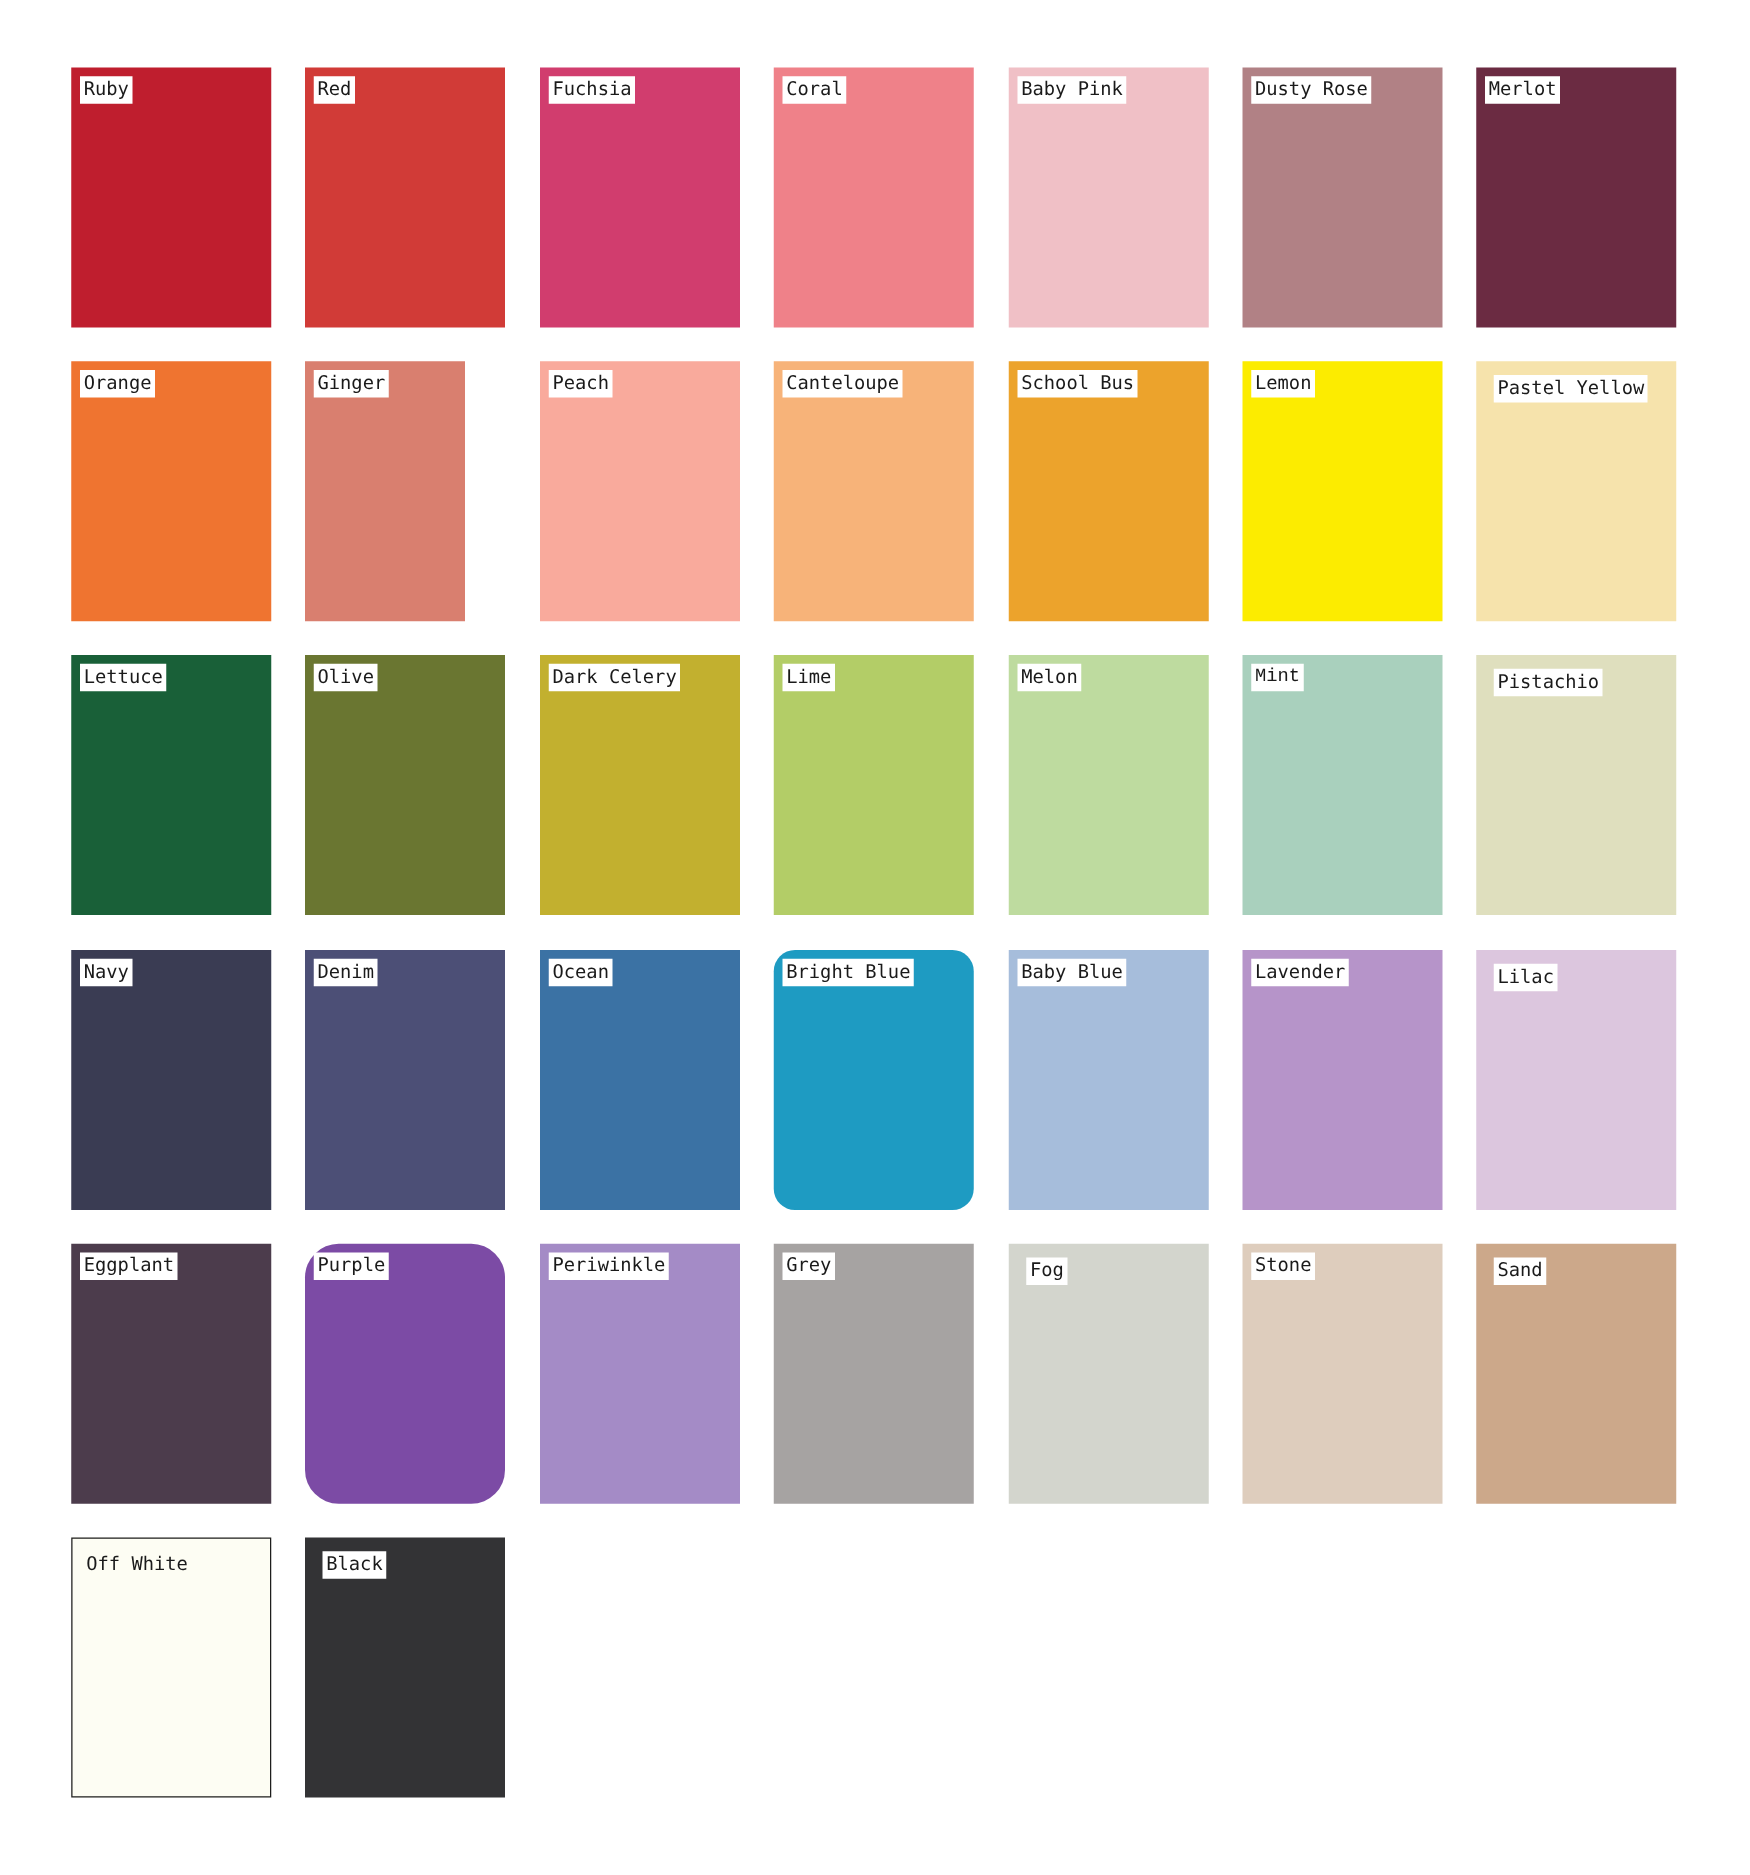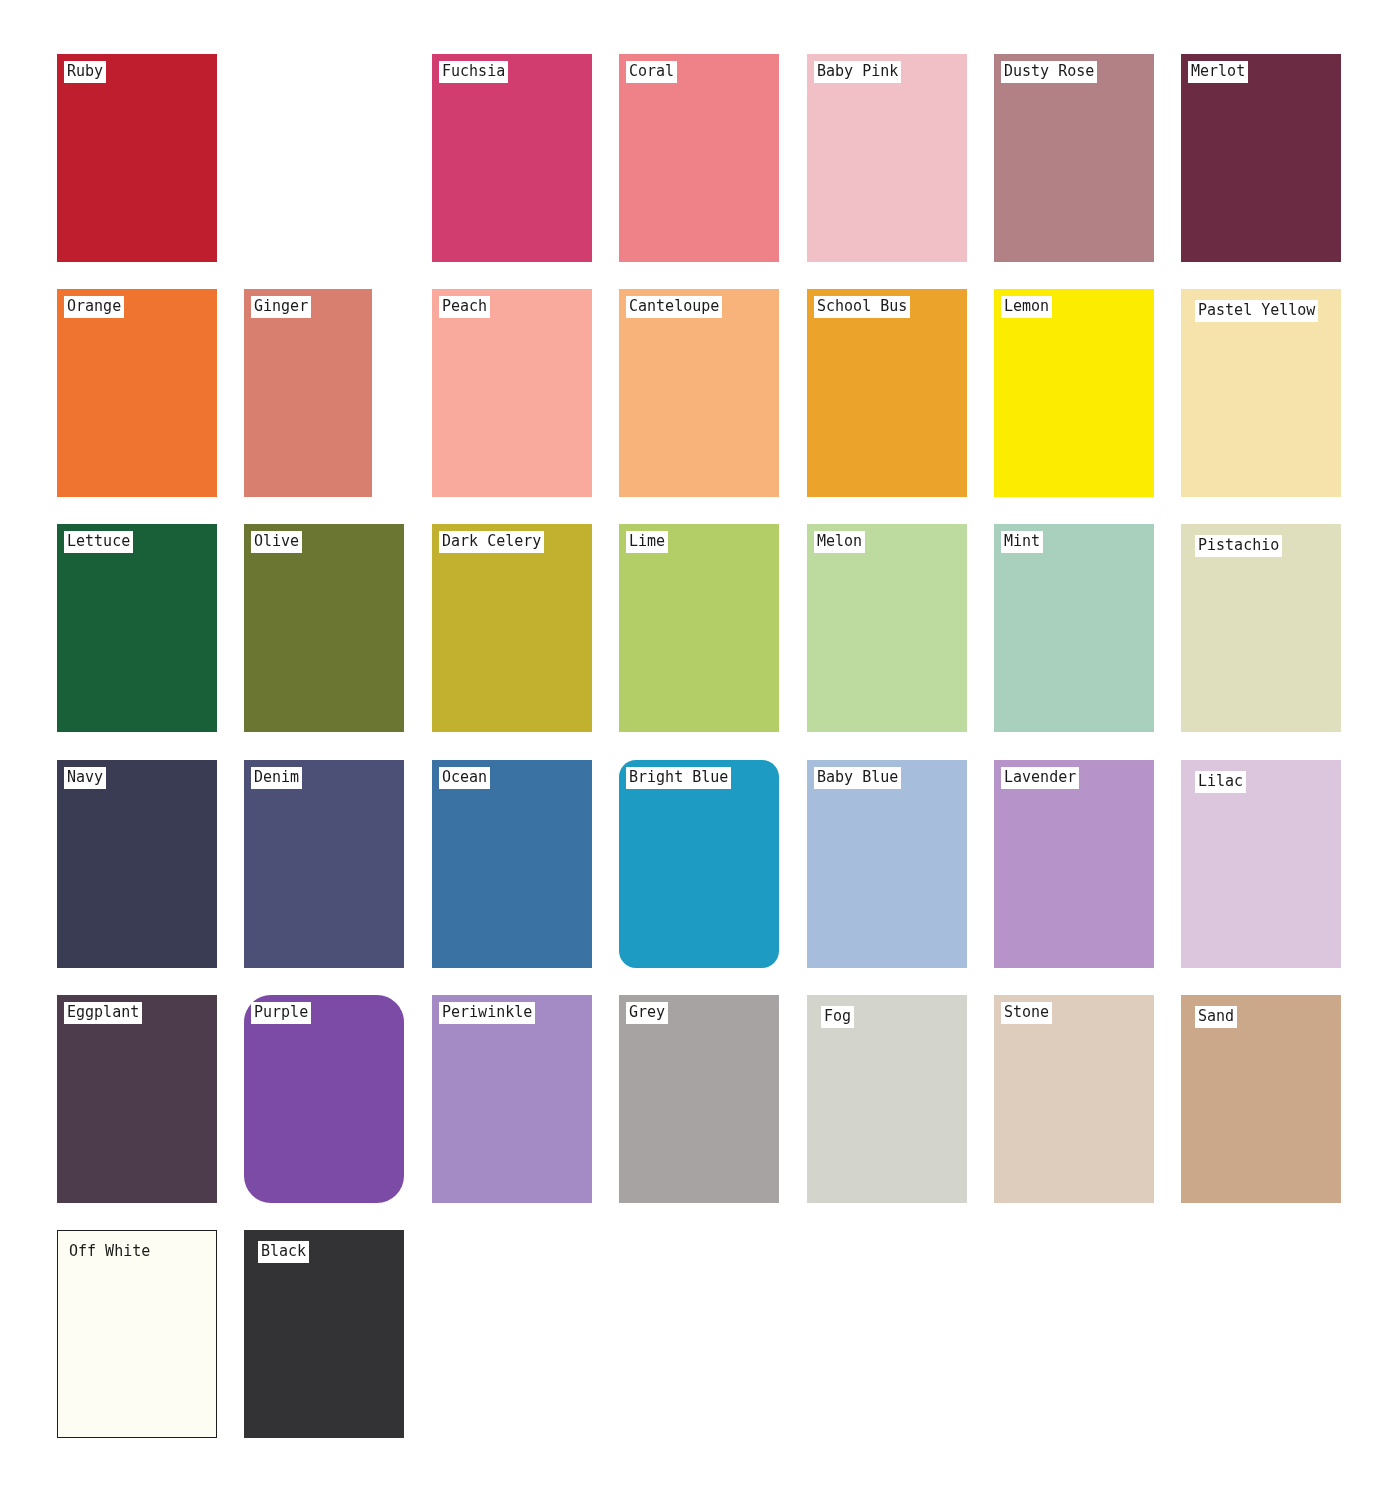--- a/index.html
+++ b/index.html
@@ -49,20 +49,23 @@
     top: 11px;
   }
 </style>
 </head>
 <body>
 
 <div id="palette" style="background: rgb(255, 255, 255);">
     <div class="swatch" title="Ruby #bf1e2e" style="left: 57px; top: 54px; width: 160px; height: 208px; background: rgb(191, 30, 46);">
       <span class="swatch-label">Ruby</span>
     </div>
+    <div class="swatch" title="Red #d13b37" style="left: 244px; top: 54px; width: 160px; height: 208px; background: rgb(209, 59, 55);">
+      <span class="swatch-label">Red</span>
+    </div>
     <div class="swatch" title="Fuchsia #d13d6e" style="left: 432px; top: 54px; width: 160px; height: 208px; background: rgb(209, 61, 110);">
       <span class="swatch-label">Fuchsia</span>
     </div>
     <div class="swatch" title="Coral #ef8189" style="left: 619px; top: 54px; width: 160px; height: 208px; background: rgb(239, 129, 137);">
       <span class="swatch-label">Coral</span>
     </div>
     <div class="swatch" title="Baby Pink #f0c0c6" style="left: 807px; top: 54px; width: 160px; height: 208px; background: rgb(240, 192, 198);">
       <span class="swatch-label">Baby Pink</span>
     </div>
     <div class="swatch" title="Dusty Rose #b18185" style="left: 994px; top: 54px; width: 160px; height: 208px; background: rgb(177, 129, 133);">
@@ -100,21 +103,21 @@
     </div>
     <div class="swatch" title="Dark Celery #c2b02f" style="left: 432px; top: 524px; width: 160px; height: 208px; background: rgb(194, 176, 47);">
       <span class="swatch-label">Dark Celery</span>
     </div>
     <div class="swatch" title="Lime #b3cd67" style="left: 619px; top: 524px; width: 160px; height: 208px; background: rgb(179, 205, 103);">
       <span class="swatch-label">Lime</span>
     </div>
     <div class="swatch" title="Melon #bedb9f" style="left: 807px; top: 524px; width: 160px; height: 208px; background: rgb(190, 219, 159);">
       <span class="swatch-label">Melon</span>
     </div>
-    <div class="swatch" title="Mint #a9d0bd" style="left: 994px; top: 524px; width: 160px; height: 208px; background: rgb(169, 208, 189);">
+    <div class="swatch" title="Mint #a9d0bd" style="left: 994px; top: 524px; width: 160px; height: 208px; background: rgb(169, 208, 189); font-family: Liberation Mono, monospace;">
       <span class="swatch-label">Mint</span>
     </div>
     <div class="swatch inset" title="Pistachio #dfdfbe" style="left: 1181px; top: 524px; width: 160px; height: 208px; background: rgb(223, 223, 190);">
       <span class="swatch-label">Pistachio</span>
     </div>
     <div class="swatch" title="Navy #3a3c53" style="left: 57px; top: 760px; width: 160px; height: 208px; background: rgb(58, 60, 83);">
       <span class="swatch-label">Navy</span>
     </div>
     <div class="swatch" title="Denim #4c4f76" style="left: 244px; top: 760px; width: 160px; height: 208px; background: rgb(76, 79, 118);">
       <span class="swatch-label">Denim</span>

